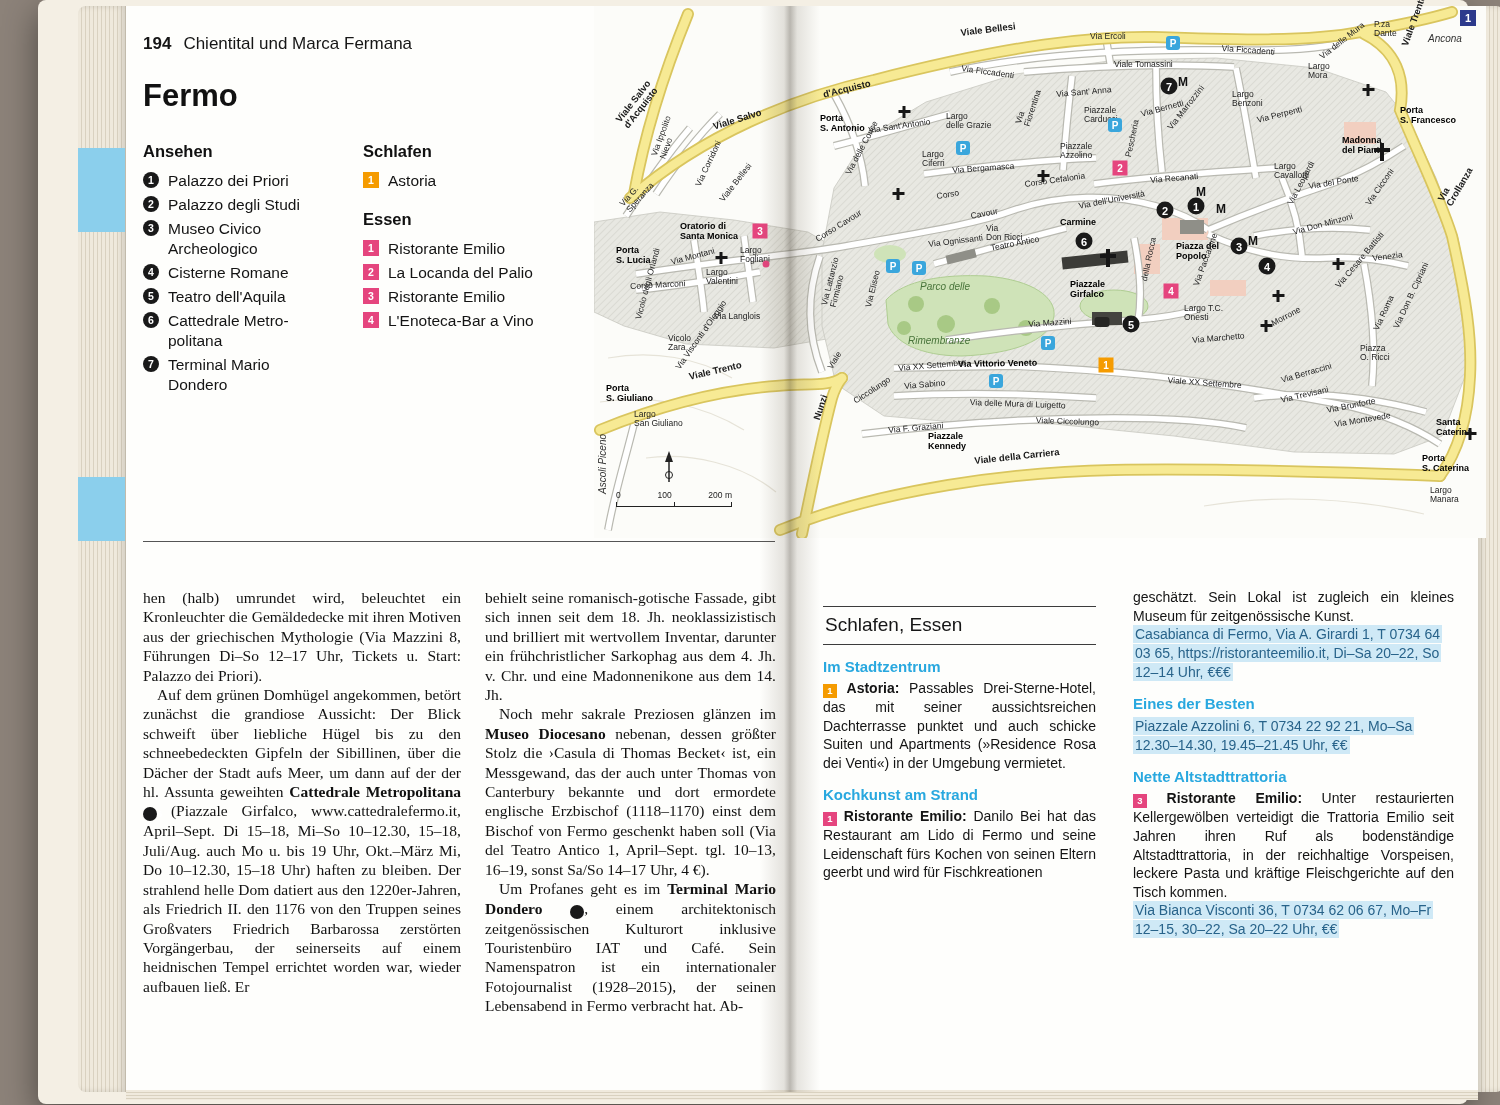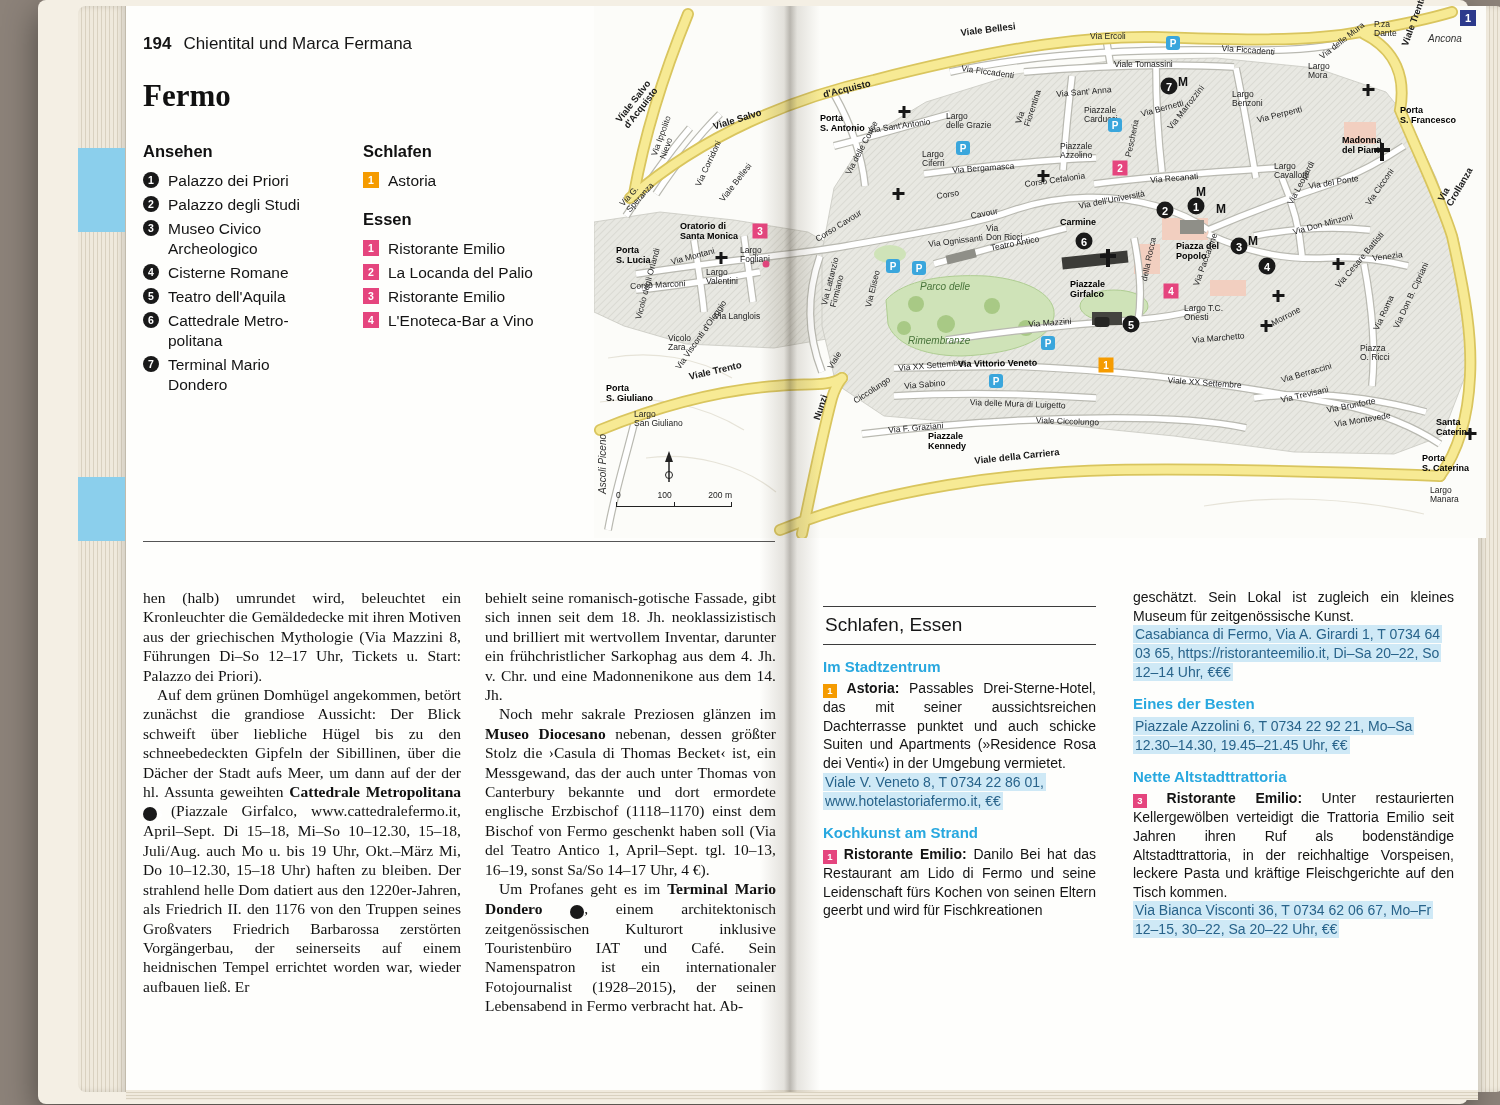--- a/index.html
+++ b/index.html
@@ -13,21 +13,21 @@
   .pages{position:absolute;left:88px;top:6px;width:1352px;height:1086px;background:#fefefc;}
   .gutter{position:absolute;left:722px;top:6px;width:60px;height:1086px;z-index:40;pointer-events:none;
     background:linear-gradient(to right,rgba(90,78,58,0) 0%,rgba(90,78,58,.16) 40%,rgba(55,46,32,.34) 50%,rgba(90,78,58,.15) 62%,rgba(90,78,58,0) 100%);}
   .tab{position:absolute;left:40px;width:47px;background:#8bcfec;z-index:45;}
   .tab1{top:148px;height:84px;}
   .tab2{top:477px;height:64px;}
 
   
   .pg-header{position:absolute;left:105px;top:34px;font-size:17px;color:#161616;}
   .pg-num{font-weight:bold;margin-right:12px;}
-  .city-title{position:absolute;left:105px;top:78px;margin:0;font-family:Liberation Serif, serif;font-weight:bold;font-size:31px;color:#111;}
+  .city-title{position:absolute;left:105px;top:78px;margin:0;font-family:Liberation Sans, sans-serif;font-weight:bold;font-size:31px;color:#111;}
 
   
   .legend{position:absolute;width:215px;}
   .legend h3{margin:0 0 10px;font-size:16.5px;color:#111;}
   .legend-sights{left:105px;top:142px;}
   .legend-sleep{left:325px;top:142px;}
   .legend-eat{left:325px;top:210px;}
   .lg-row{display:flex;align-items:flex-start;margin-bottom:4px;}
   .lg-label{font-size:15.5px;line-height:20px;color:#141414;white-space:pre-line;margin-left:9px;}
   .bdg{flex:0 0 auto;display:inline-block;width:16px;height:16px;text-align:center;color:#fff;
@@ -495,21 +495,20 @@
         <p class="ind"><span>Um Profanes geht es im </span><span class="seg-b">Terminal Mario Dondero</span><span> </span><span class="seg-badge-black">7</span><span>, einem architektonisch zeitgenössischen Kulturort inklusive Touristenbüro IAT und Café. Sein Namenspatron ist ein internationaler Fotojournalist (1928–2015), der seinen Lebensabend in Fermo verbracht hat. Ab-</span></p>
       </div>
 
     <div class="textcol tc-r1">
       <div class="sec-head">
         <span>Schlafen, Essen</span>
       </div>
       <div>
           <h4 class="lst-head">Im Stadtzentrum</h4>
           <p class="entry"><span class="seg-badge-orange">1</span><span> </span><span class="seg-b">Astoria:</span><span> Passables Drei-Sterne-Hotel, das mit seiner aussichtsreichen Dachterrasse punktet und auch schicke Suiten und Apartments (»Residence Rosa dei Venti«) in der Umgebung vermietet.</span></p>
-          <p class="addr"><span>Viale V. Veneto 8, T 0734 22 86 01, www.hotelastoriafermo.it, €€</span></p>
           <h4 class="lst-head">Kochkunst am Strand</h4>
           <p class="entry"><span class="seg-badge-pink">1</span><span> </span><span class="seg-b">Ristorante Emilio:</span><span> Danilo Bei hat das Restaurant am Lido di Fermo und seine Leidenschaft fürs Kochen von seinen Eltern geerbt und wird für Fischkreationen</span></p>
         </div>
     </div>
     <div class="textcol tc-r2">
       <div>
           <p class="entry">geschätzt. Sein Lokal ist zugleich ein kleines Museum für zeitgenössische Kunst.</p>
           <p class="addr"><span>Casabianca di Fermo, Via A. Girardi 1, T 0734 64 03 65, https://ristoranteemilio.it, Di–Sa 20–22, So 12–14 Uhr, €€€</span></p>
           <h4 class="lst-head">Eines der Besten</h4>
           <p class="addr"><span>Piazzale Azzolini 6, T 0734 22 92 21, Mo–Sa 12.30–14.30, 19.45–21.45 Uhr, €€</span></p>

